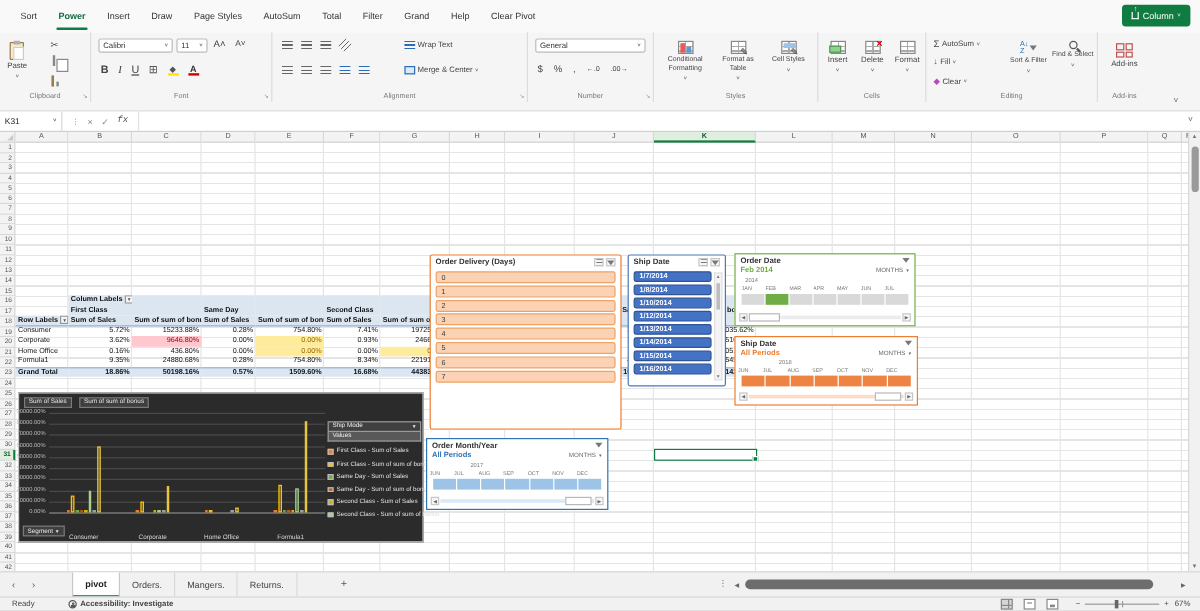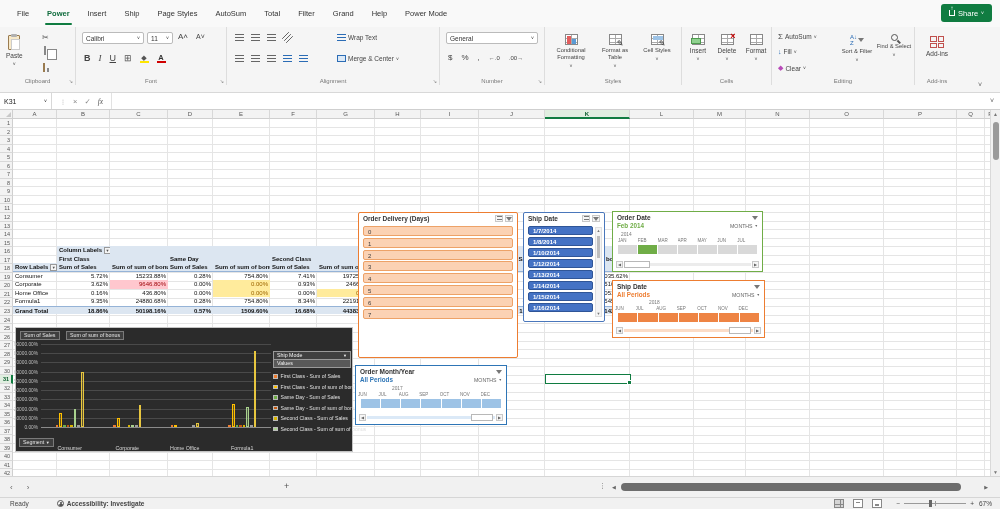--- a/index.html
+++ b/index.html
@@ -45,21 +45,21 @@
   .mag{width:7px;height:7px;border:1.5px solid #555;border-radius:50%;position:relative;}
   .mag::after{content:"";position:absolute;left:5px;top:6px;width:4px;height:1.5px;background:#555;transform:rotate(45deg);}
   .funnel{width:0;height:0;border-left:3px solid transparent;border-right:3px solid transparent;border-top:4px solid #777;display:inline-block;}
   .addins-ic{width:14px;height:12px;display:grid;grid-template-columns:1fr 1fr;grid-template-rows:1fr 1fr;gap:1px;}
   .addins-ic span{border:1.5px solid #c0504d;}
   .rib-chev{position:absolute;right:18px;bottom:4px;font-size:7px;color:#666;}
   
   .fbar{position:absolute;left:0;top:93px;width:1000px;height:17px;background:#fff;border-bottom:1px solid #cfcfcf;display:flex;align-items:center;}
   .namebox{width:52px;height:100%;border-right:1px solid #d8d8d8;display:flex;align-items:center;justify-content:space-between;padding:0 4px;font-size:7px;color:#222;}
   .fbtns{display:flex;align-items:center;gap:7px;padding:0 8px;color:#888;font-size:7.5px;border-right:1px solid #e2e2e2;height:100%;}
-  .fx{font-family:Liberation Serif, serif;font-style:italic;color:#555;}
+  .fx{font-family:Liberation Mono, monospace;font-style:italic;color:#555;}
   .finput{flex:1;height:100%;}
   .fbar-chev{position:absolute;right:6px;top:4px;font-size:7px;color:#666;}
   
   .sheet{position:absolute;left:0;top:110px;width:1000px;height:366px;background:#fff;}
   .corner{position:absolute;left:0;top:0;width:13px;height:9px;background:#f3f3f3;border-right:1px solid #cfcfcf;border-bottom:1px solid #cfcfcf;}
   .corner::after{content:"";position:absolute;right:1px;bottom:1px;border-left:5px solid transparent;border-bottom:5px solid #c9c9c9;}
   .colhdrs{position:absolute;left:13px;top:0;height:9px;display:flex;}
   .ch{height:9px;border-right:1px solid #d8d8d8;border-bottom:1px solid #cfcfcf;background:#f3f3f3;font-size:6px;color:#555;text-align:center;line-height:9px;overflow:hidden;}
   .ch.sel{background:#e0eee0;color:#0b5c2d;font-weight:bold;border-bottom:2px solid #107c41;}
   .rowhdrs{position:absolute;left:0;top:9px;width:13px;}
@@ -159,35 +159,35 @@
   .zthumb{position:absolute;left:25px;top:-3px;width:3px;height:7px;background:#666;}
   .zlabel{min-width:14px;text-align:right;}
 </style>
 </head>
 <body>
 
 <div class="app">
 
   <div class="menubar">
     <div class="menu-items" id="menu-items">
-        <div class="mi">File</div>
+        <div class="mi">Sort</div>
         <div class="mi active">Power</div>
         <div class="mi">Insert</div>
-        <div class="mi">Ship</div>
+        <div class="mi">Draw</div>
         <div class="mi">Page Styles</div>
         <div class="mi">AutoSum</div>
         <div class="mi">Total</div>
         <div class="mi">Filter</div>
         <div class="mi">Grand</div>
         <div class="mi">Help</div>
-        <div class="mi">Power Mode</div>
+        <div class="mi">Clear Pivot</div>
       </div>
     <button class="share">
       <span class="share-ic"></span>
-      <span>Share</span>
+      <span>Column</span>
       <span class="car">˅</span>
     </button>
   </div>
 
   <div class="ribbon">
 
     <div class="rg" style="left:0;width:76px">
       <div style="position:absolute;left:6px;top:3px" class="bigbtn">
         <span class="ic-clip"></span>
         <span>Paste</span>
@@ -837,20 +837,26 @@
       <div class="vs-thumb"></div>
       <div class="vs-dn">▼</div>
     </div>
   </div>
 
   <div class="tabbar">
     <div class="tab-nav">
       <span>‹</span>
       <span>›</span>
     </div>
+    <div class="tabs" id="tabs">
+        <div class="tab active">pivot</div>
+        <div class="tab">Orders.</div>
+        <div class="tab">Mangers.</div>
+        <div class="tab">Returns.</div>
+      </div>
     <div class="addtab">+</div>
     <div class="tb-dots">⋮</div>
     <div class="hscroll">
       <span class="hs-arr" style="left:0">◀</span>
       <div class="hs-thumb"></div>
       <span class="hs-arr" style="right:0">▶</span>
     </div>
   </div>
 
   <div class="statusbar">

